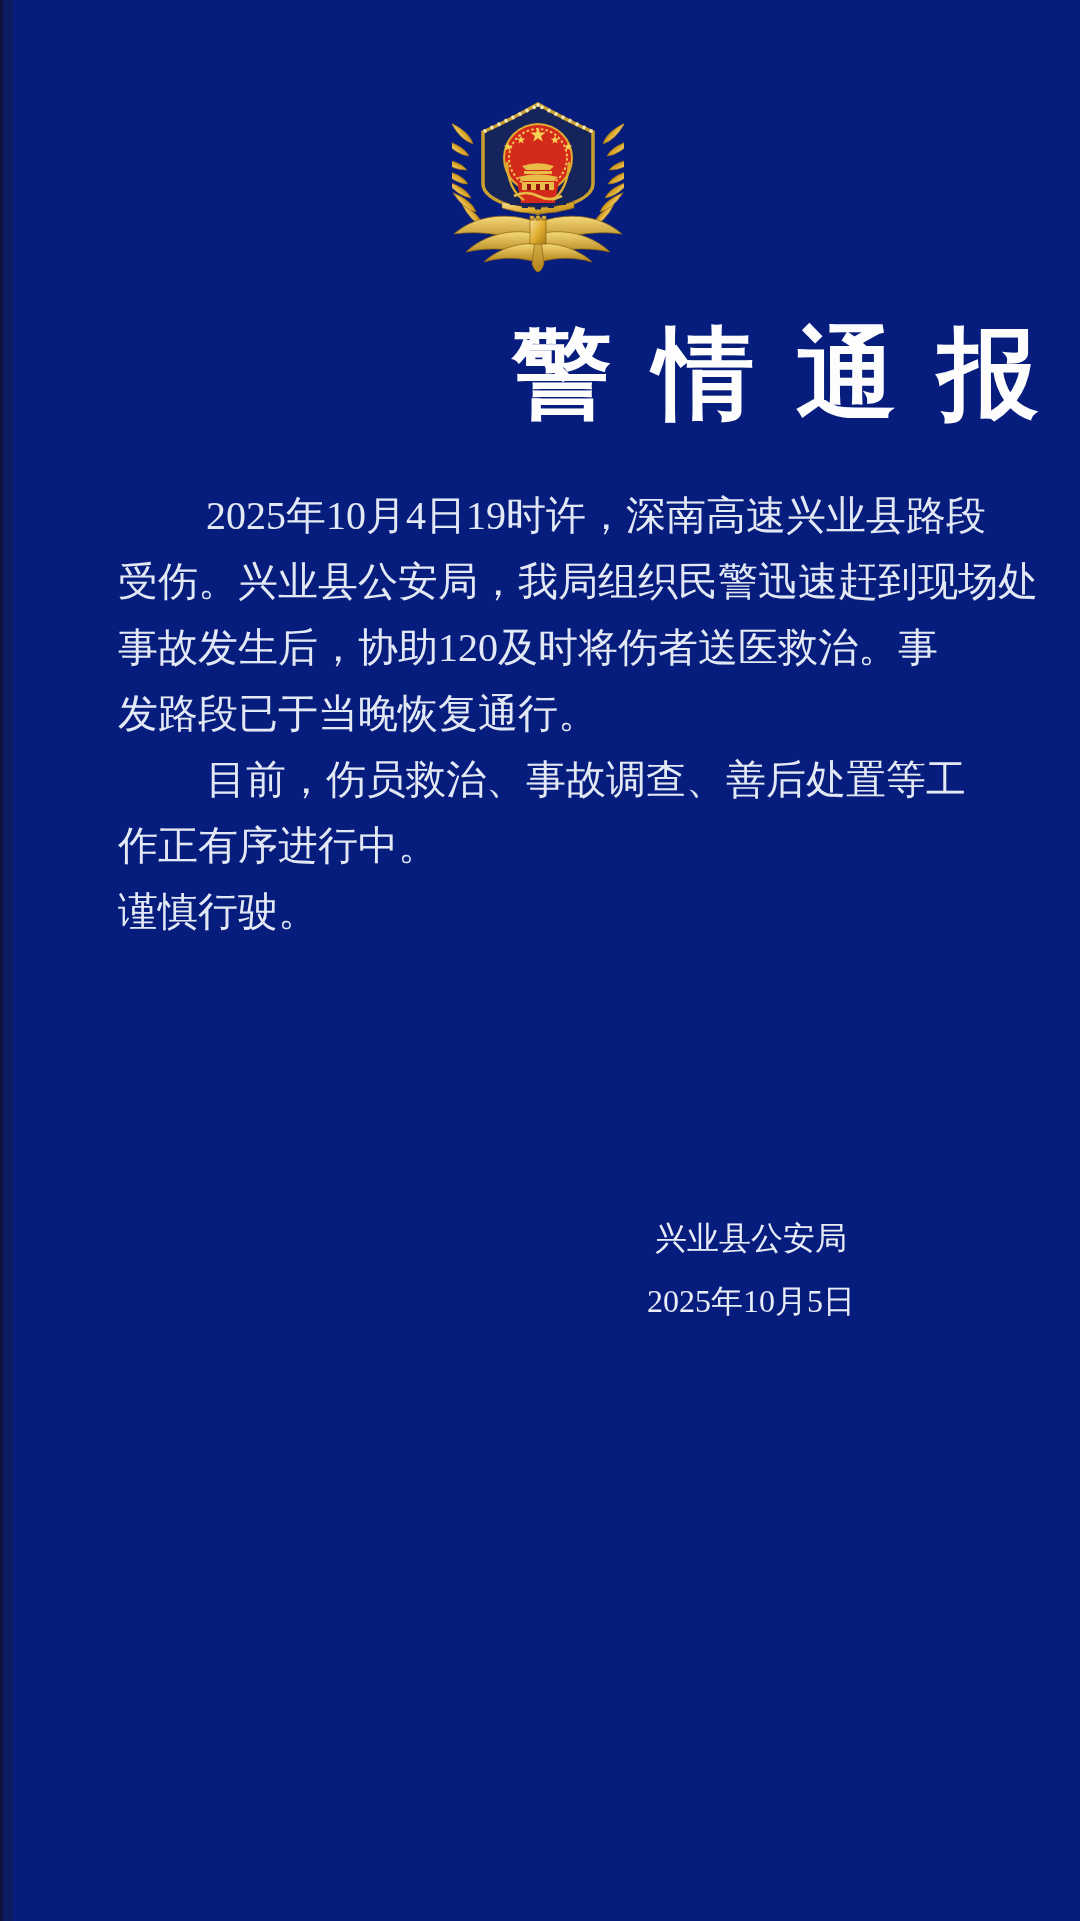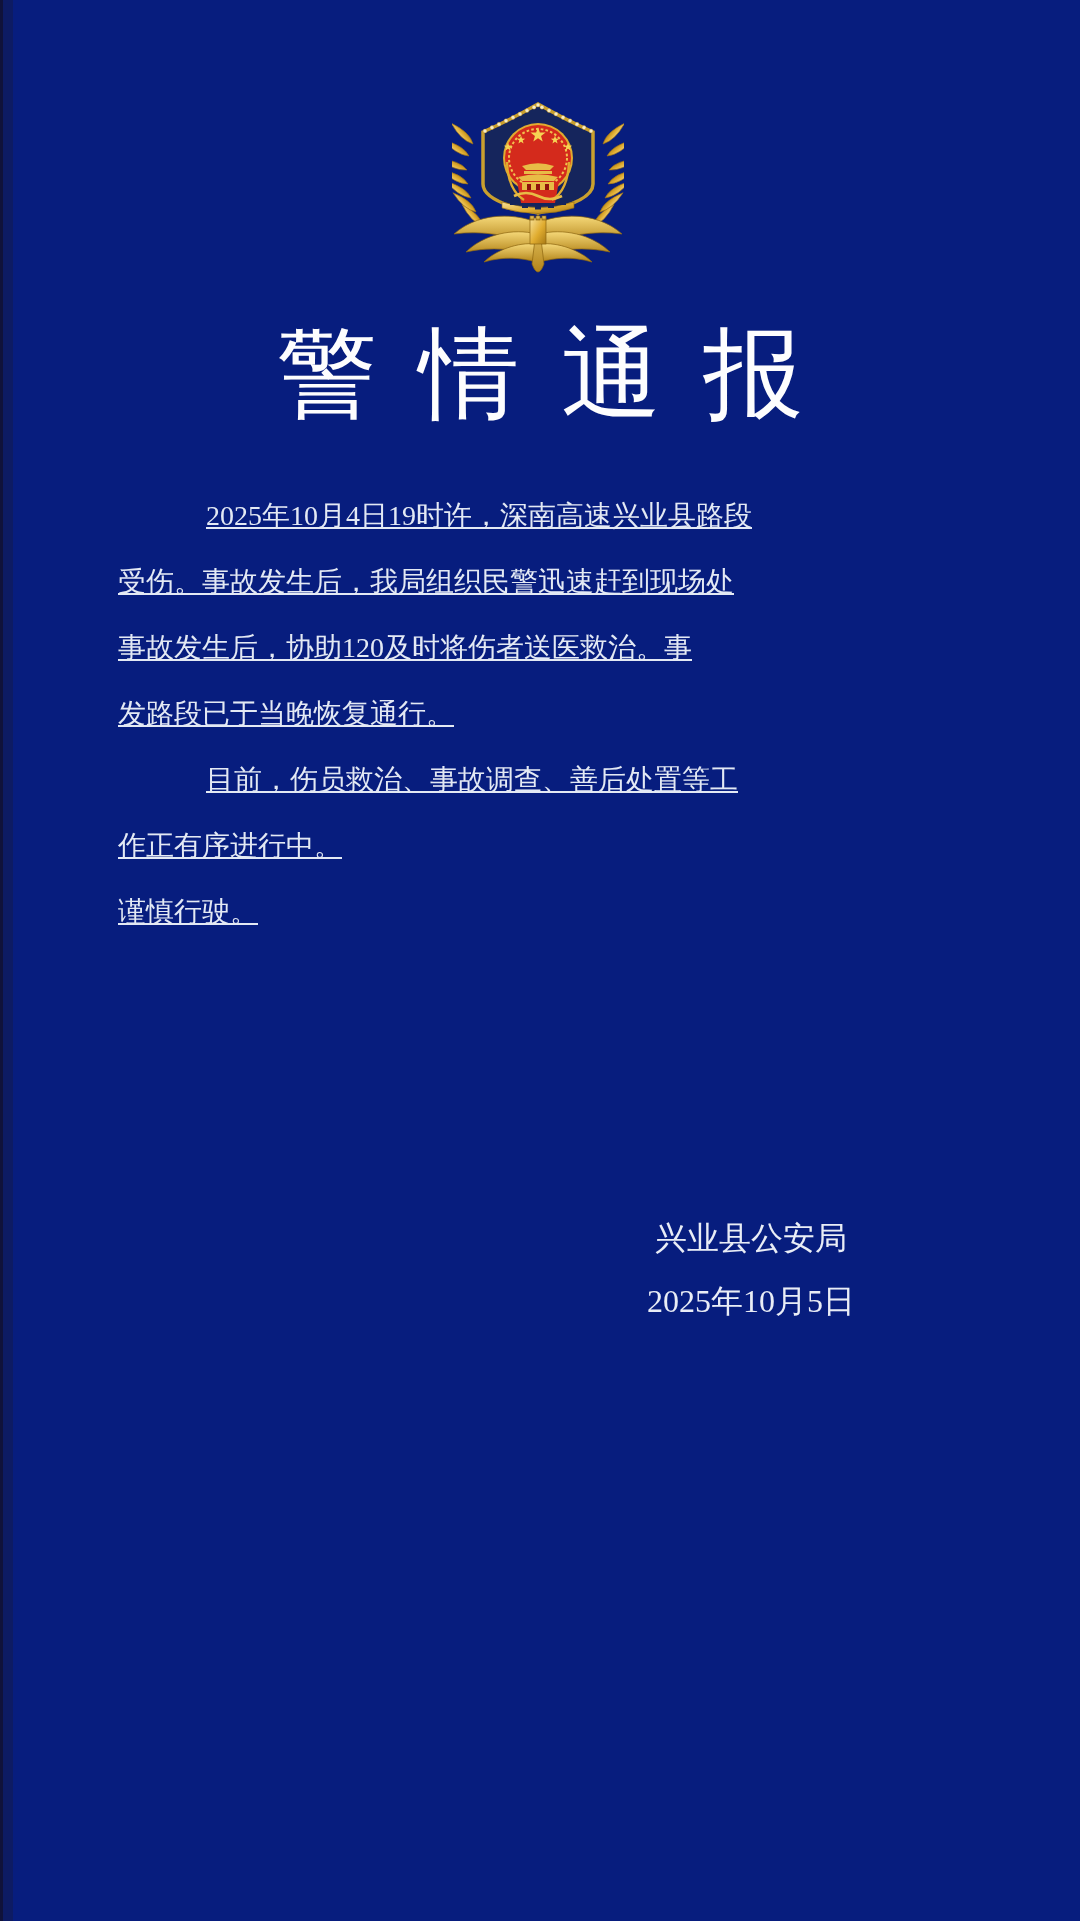--- a/index.html
+++ b/index.html
@@ -8,32 +8,31 @@
     width:1080px;height:1921px;
     background:#071d7e;
     overflow:hidden;
     font-family:"Liberation Serif","DejaVu Serif",serif;
   }
   .edge-line{position:absolute;left:0;top:0;width:3px;height:1921px;background:#10123a;}
   .edge-band{position:absolute;left:3px;top:0;width:10px;height:1921px;background:#0d1b63;}
   .emblem{position:absolute;left:452px;top:76px;width:172px;height:212px;}
   .title{
     position:absolute;left:0;top:318px;width:1080px;
-    text-align:center;
-    font-size:100px;font-weight:normal;line-height:114px;
+    text-align:right;
+    font-size:100px;font-weight:bold;line-height:114px;
     letter-spacing:42px;text-indent:42px;
     color:#fdfdfe;
   }
   .body-text{
     position:absolute;left:118px;top:483px;width:880px;
     color:#e3e9f4;
-    font-size:28px;line-height:66px;
+    font-size:40px;line-height:66px;
     letter-spacing:0px;
     white-space:nowrap;
-    text-decoration:underline;
   }
   .body-text .line{height:66px;}
   .body-text .indent{text-indent:88px;}
   .signature{
     position:absolute;left:531px;top:1207px;width:440px;
     text-align:center;
     color:#e9edf6;
     font-size:32px;line-height:63px;
   }
   .sig-line{height:63px;}
@@ -161,21 +160,21 @@
         <rect x="96" y="127" width="6" height="5"></rect>
         <rect x="108" y="124" width="6" height="5"></rect>
       </g>
     </g>
   </svg>
 
   <div class="title">警情通报</div>
 
   <div class="body-text">
     <div class="line indent">2025年10月4日19时许，深南高速兴业县路段</div>
-    <div class="line">受伤。事故发生后，我局组织民警迅速赶到现场处</div>
+    <div class="line">受伤。兴业县公安局，我局组织民警迅速赶到现场处</div>
     <div class="line">事故发生后，协助120及时将伤者送医救治。事</div>
     <div class="line">发路段已于当晚恢复通行。</div>
     <div class="line indent">目前，伤员救治、事故调查、善后处置等工</div>
     <div class="line">作正有序进行中。</div>
     <div class="line">谨慎行驶。</div>
   </div>
 
   <div class="signature">
     <div class="sig-line">兴业县公安局</div>
     <div class="sig-line">2025年10月5日</div>

